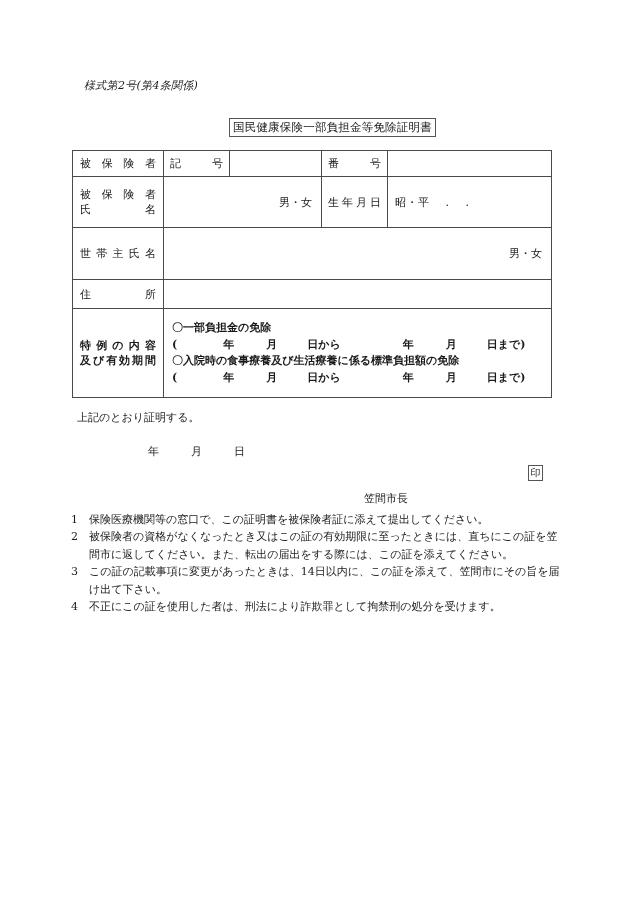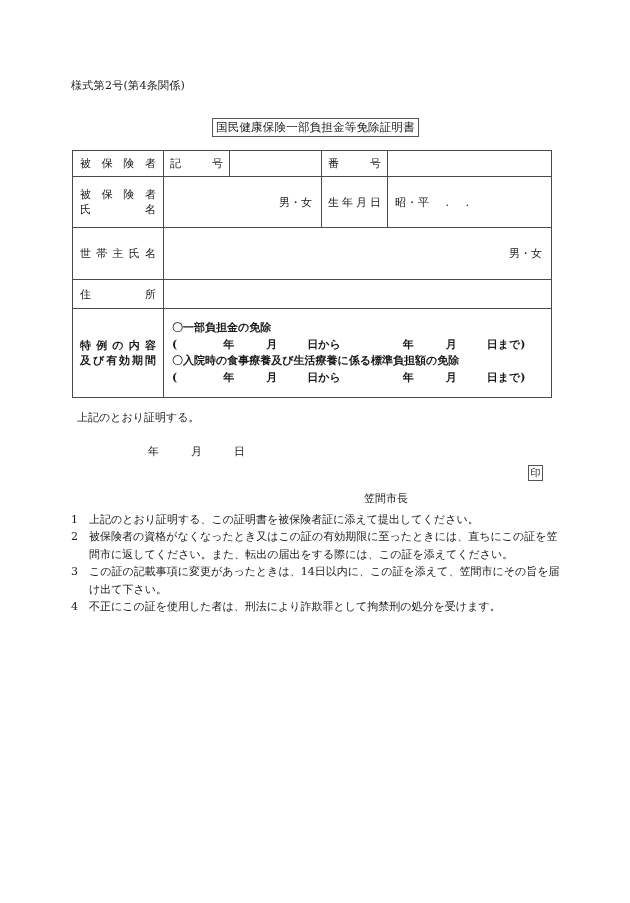--- a/index.html
+++ b/index.html
@@ -12,30 +12,31 @@
     height: 903px;
     position: relative;
     font-family: "DejaVu Serif", "Liberation Serif", serif;
     color: #1a1a1a;
     overflow: hidden;
   }
 
   
   .form-no {
     position: absolute;
-    left: 71px;
+    left: 84px;
     top: 78px;
     font-size: 11px;
     letter-spacing: 0.3px;
     white-space: nowrap;
+    font-style: italic;
   }
 
   .doc-title-wrap {
     position: absolute;
-    left: 212px;
+    left: 229px;
     top: 116px;
     width: 200px;
     text-align: center;
   }
   .doc-title {
     display: inline-block;
     border: 1px solid #555;
     padding: 1px 3px 2px 3px;
     font-size: 11.5px;
     line-height: 14px;
@@ -269,21 +270,21 @@
 <div class="date-line">
   <span>年</span><span class="g"></span><span>月</span><span class="g"></span><span>日</span>
 </div>
 
 <div class="mayor-line">笠間市長</div>
 <div class="seal-box">印</div>
 
 <div class="notes">
 
   <p class="item">
-    <span class="num">1</span><span class="body">上記のとおり証明する、この証明書を被保険者証に添えて提出してください。</span>
+    <span class="num">1</span><span class="body">保険医療機関等の窓口で、この証明書を被保険者証に添えて提出してください。</span>
   </p>
 
   <p class="item">
     <span class="num">2</span><span class="body">被保険者の資格がなくなったとき又はこの証の有効期限に至ったときには、直ちにこの証を笠間市に返してください。また、転出の届出をする際には、この証を添えてください。</span>
   </p>
 
   <p class="item">
     <span class="num">3</span><span class="body">この証の記載事項に変更があったときは、14日以内に、この証を添えて、笠間市にその旨を届け出て下さい。</span>
   </p>
 

